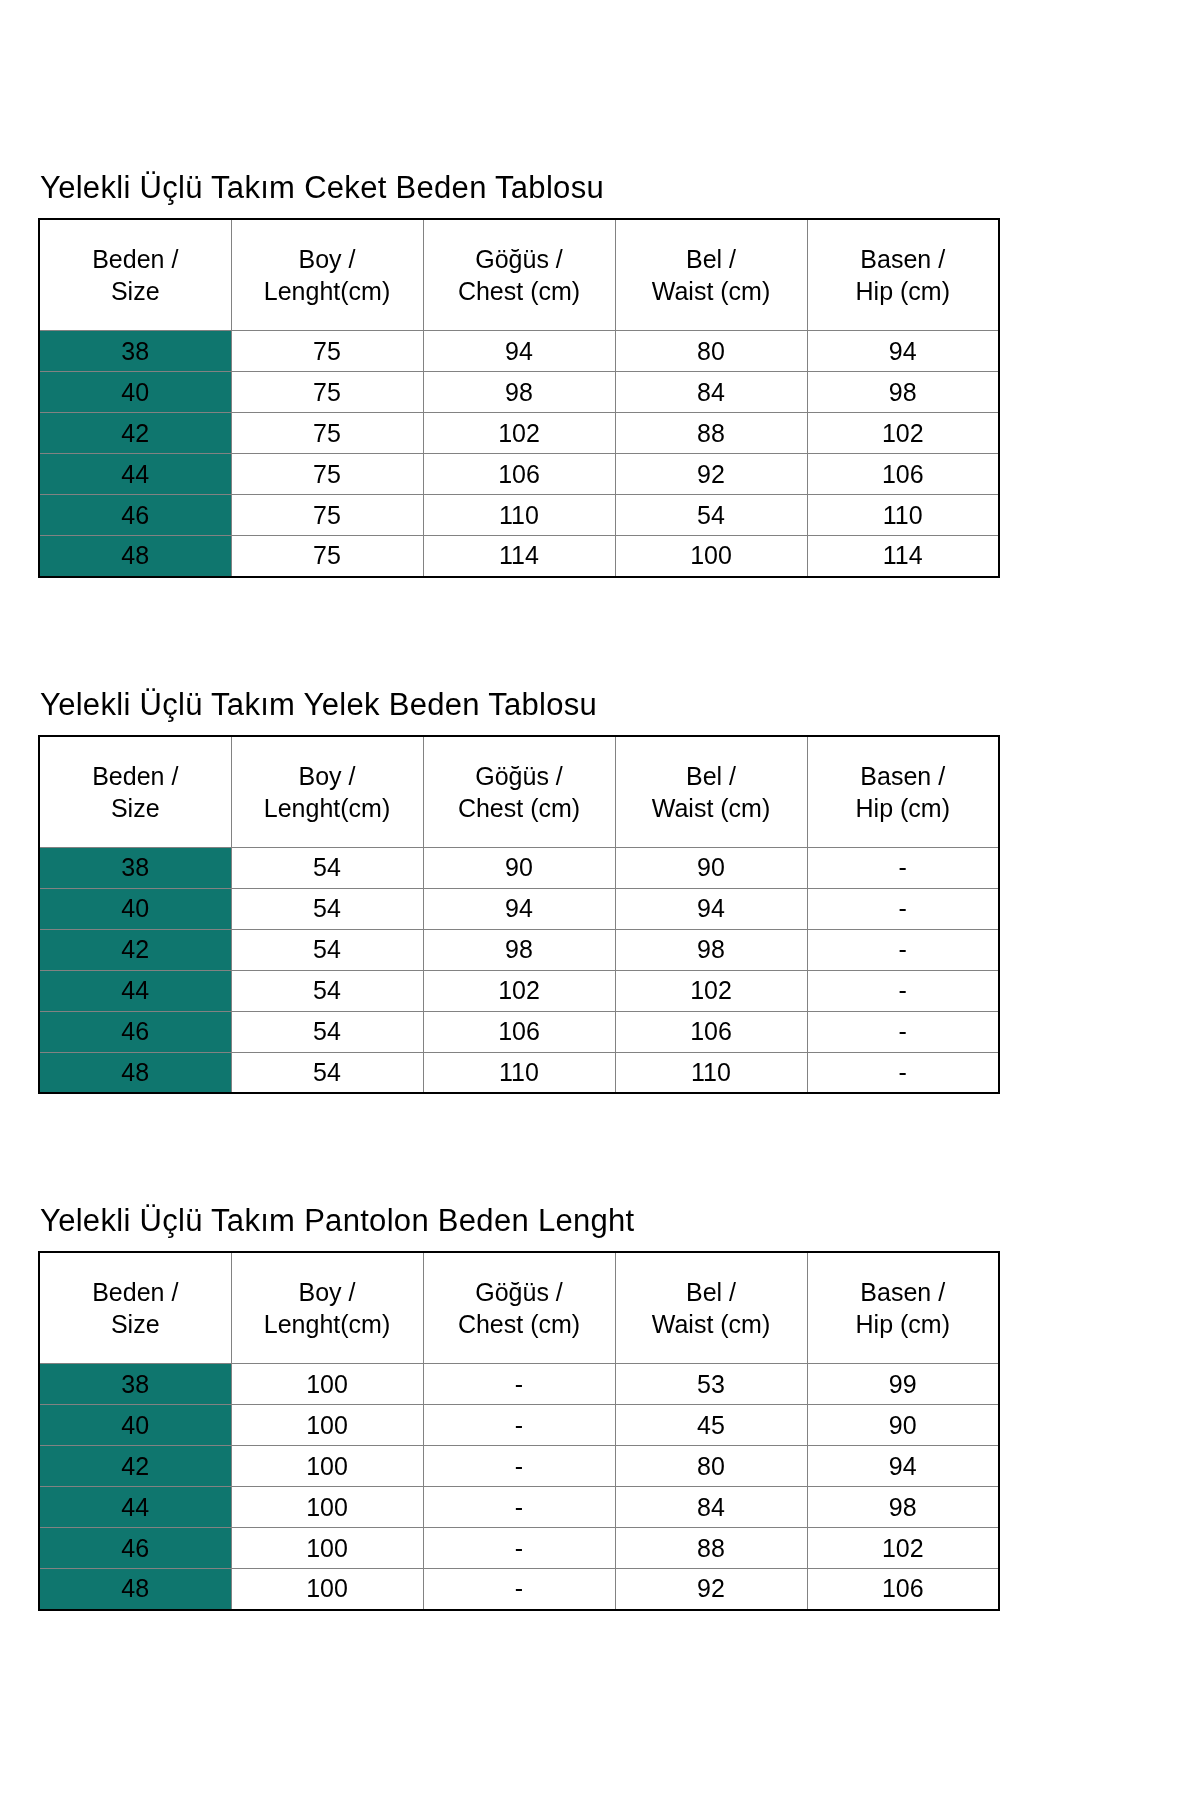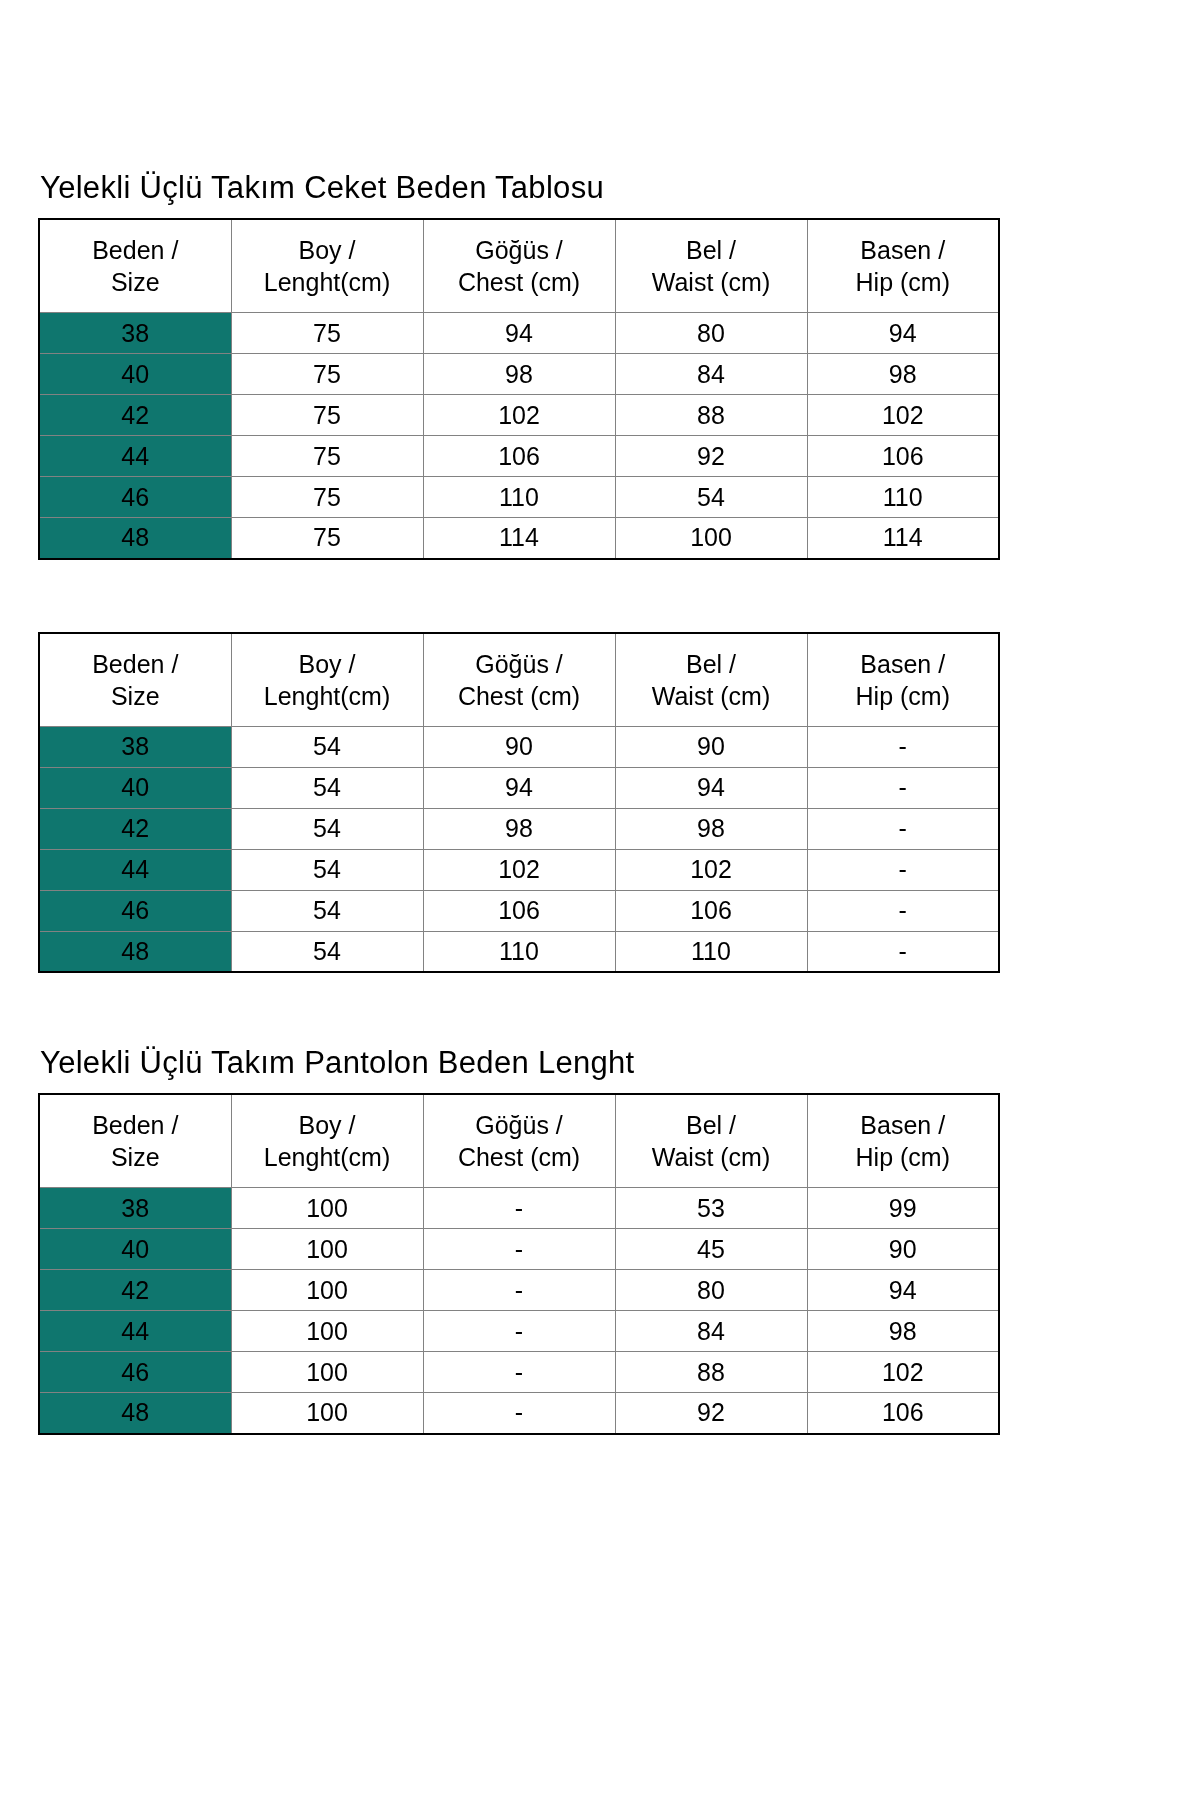--- a/index.html
+++ b/index.html
@@ -8,21 +8,21 @@
     width: 1200px;
     height: 1800px;
     background: #ffffff;
     color: #000000;
     font-family: "Liberation Sans", sans-serif;
   }
   .page {
     padding: 170px 0 0 38px;
   }
   .table-section {
-    margin-bottom: 72px;
+    margin-bottom: 109px;
   }
   .table-title {
     font-size: 31px;
     font-weight: 400;
     margin: 0 0 12px 2px;
     letter-spacing: 0.3px;
   }
   table.size-table {
     border-collapse: collapse;
     width: 962px;
@@ -32,21 +32,21 @@
   .size-table th,
   .size-table td {
     border: 1px solid #828282;
     text-align: center;
     font-size: 25px;
     color: #000000;
   }
   .size-table th {
     background: #ffffff;
     font-weight: 400;
-    padding: 14px 4px;
+    padding: 23px 4px;
     line-height: 1.28;
     white-space: pre-line;
   }
   .size-table td {
     height: 41px;
     padding: 3px 4px;
   }
   .size-table td.size-col {
     background: #0f766e;
   }
@@ -114,20 +114,21 @@
             <td>75</td>
             <td>114</td>
             <td>100</td>
             <td>114</td>
           </tr>
         </tbody>
       </table>
   </section>
 
   <section class="table-section">
+    <h2 class="table-title">Yelekli Üçlü Takım Yelek Beden Tablosu</h2>
     <table class="size-table">
         <thead>
           <tr>
             <th>Beden /
 Size</th>
             <th>Boy /
 Lenght(cm)</th>
             <th>Göğüs /
 Chest (cm)</th>
             <th>Bel /

